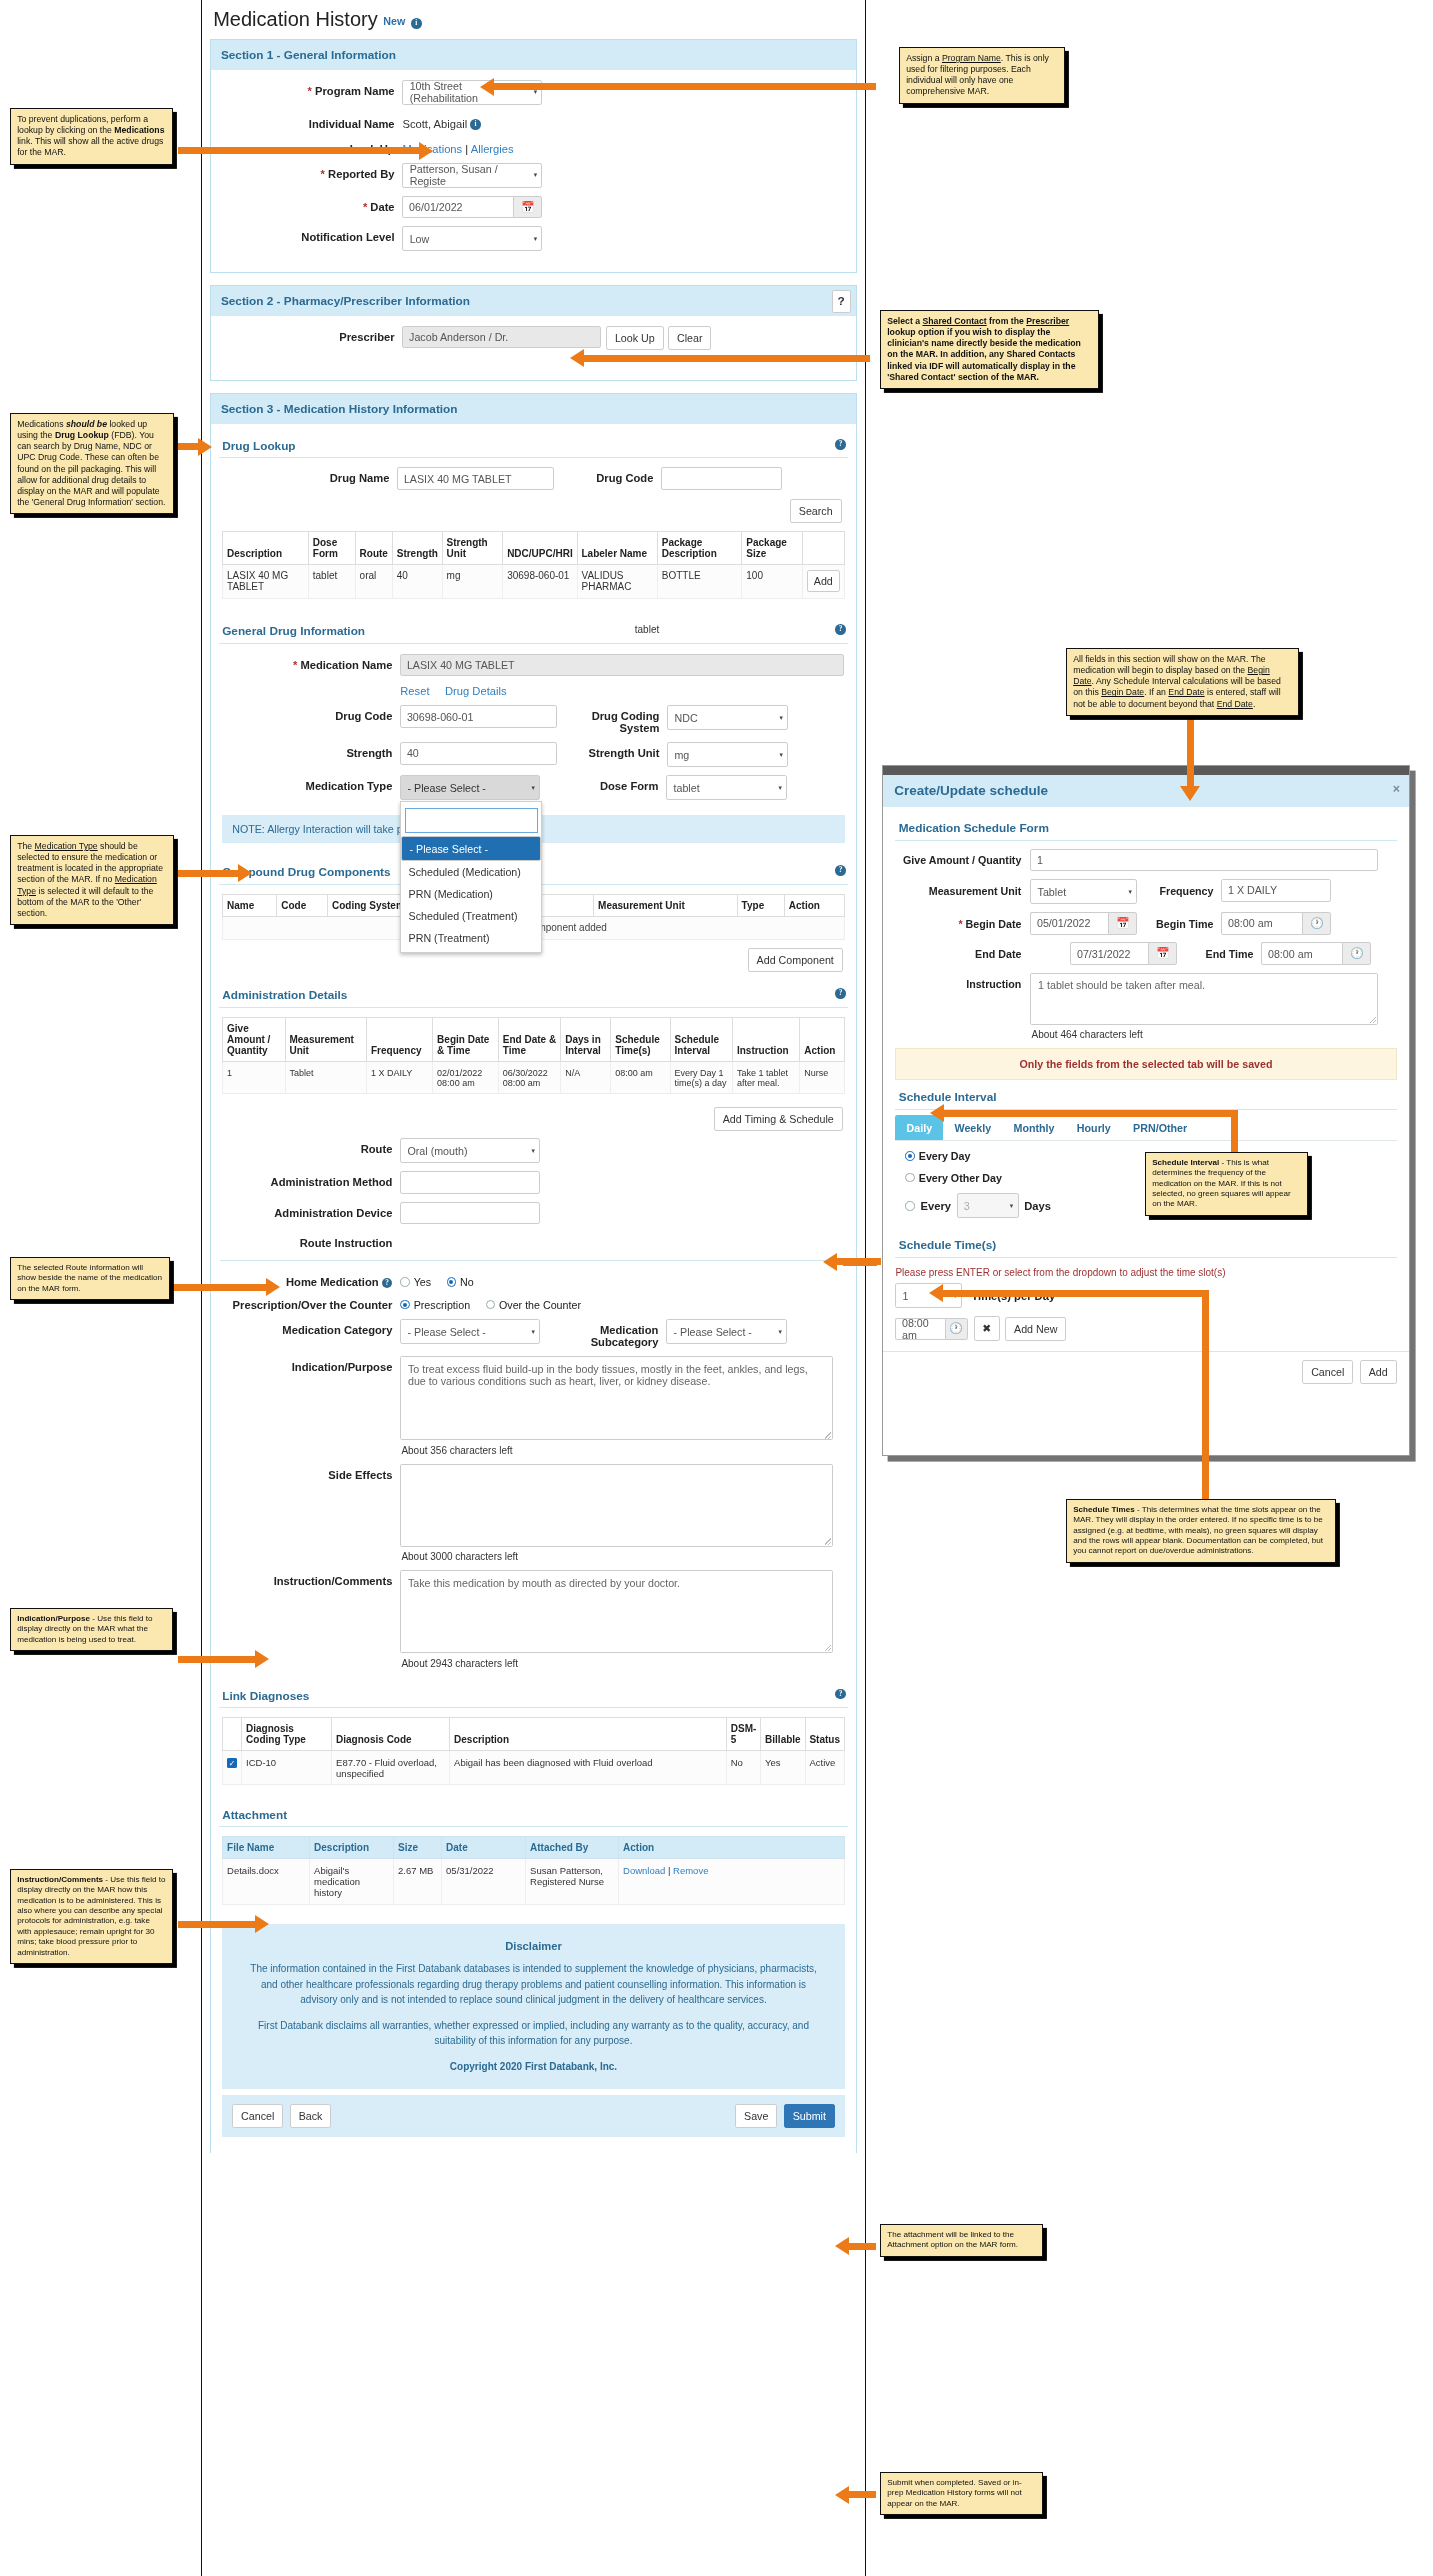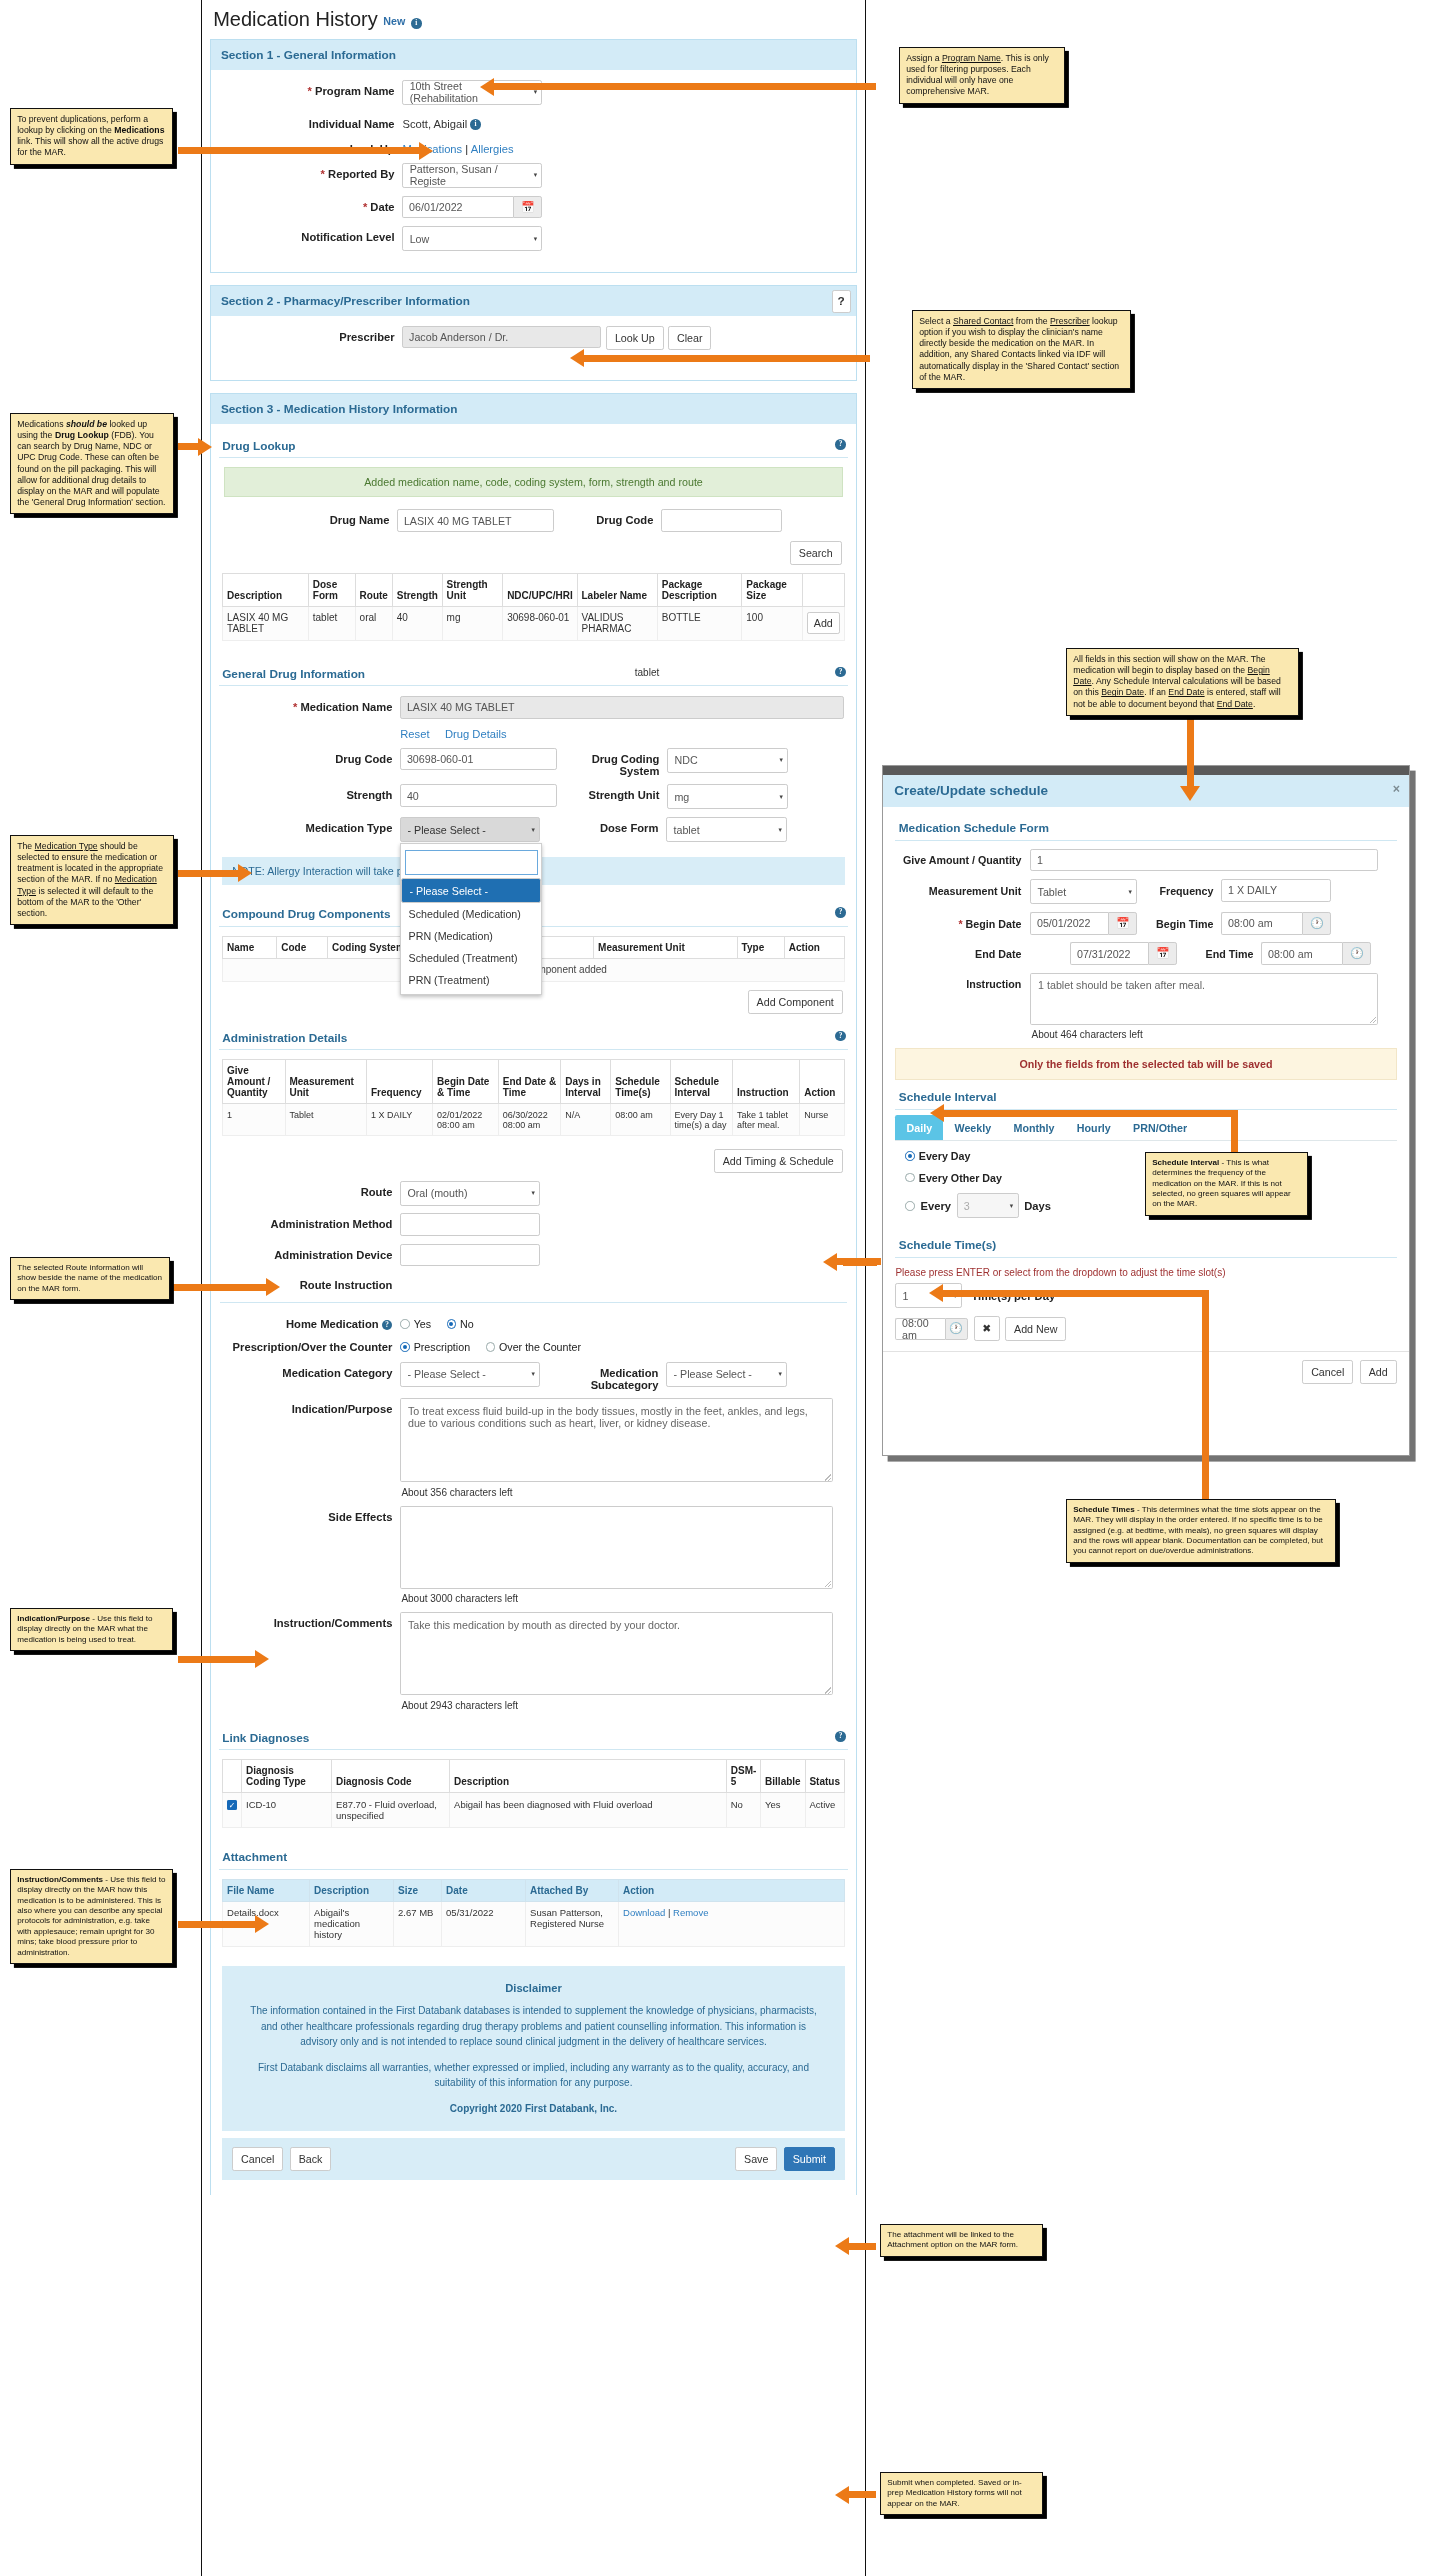--- a/index.html
+++ b/index.html
@@ -287,21 +287,20 @@
 
   <div class="section" style="margin-top:12.4px; border-bottom:none;">
     <div class="section-head">Section 3 - Medication History Information</div>
     <div class="section-body" style="padding:5.6px 3.4px 5.6px 3.4px;">
 
       <div class="subhead">
         <span>Drug Lookup</span>
         <span class="infodot">?</span>
       </div>
 
-      <div class="greenbox">Added medication name, code, coding system, form, strength and route</div>
 
       <div style="display:flex; padding:0 10px 5.6px 0;">
         <div style="width:183px; text-align:right; padding-right:7.9px; padding-top:5px; font-weight:bold;">Drug Name</div>
         <div class="inp w280">LASIX 40 MG TABLET</div>
         <div style="width:107px; text-align:right; padding-right:7.9px; padding-top:5px; font-weight:bold;">Drug Code</div>
         <div class="inp" style="width:121px;"></div>
       </div>
 
       <div style="text-align:right; padding:3.4px 11.2px 7.9px 0;">
         <span class="btn">Search</span>
@@ -852,21 +851,21 @@
 <div class="arrow" style="left:848px; top:2243px; width:28px; height:7.3px;"></div>
 <div class="ahead left" style="left:835px; top:2237px;"></div>
 
 <div class="arrow" style="left:848px; top:2491px; width:28px; height:7.3px;"></div>
 <div class="ahead left" style="left:835px; top:2486px;"></div>
 
 <div class="callout" style="left:899px; top:47px; width:166px;">Assign a <u>Program Name</u>. This is only used for filtering purposes. Each individual will only have one comprehensive MAR.</div>
 
 <div class="callout" style="left:10px; top:108px; width:163px;">To prevent duplications, perform a lookup by clicking on the <b>Medications</b> link. This will show all the active drugs for the MAR.</div>
 
-<div class="callout" style="left:912px; top:310px; width:219px;">Select a <u>Shared Contact</u> from the <u>Prescriber</u> lookup option if you wish to display the clinician's name directly beside the medication on the MAR. In addition, any Shared Contacts linked via IDF will automatically display in the 'Shared Contact' section of the MAR.</div>
+<div class="callout" style="left:880px; top:310px; width:219px;font-weight:bold;">Select a <u>Shared Contact</u> from the <u>Prescriber</u> lookup option if you wish to display the clinician's name directly beside the medication on the MAR. In addition, any Shared Contacts linked via IDF will automatically display in the 'Shared Contact' section of the MAR.</div>
 
 <div class="callout" style="left:10px; top:413px; width:164px;">Medications <i>should be</i> looked up using the <b>Drug Lookup</b> (FDB). You can search by Drug Name, NDC or UPC Drug Code. These can often be found on the pill packaging. This will allow for additional drug details to display on the MAR and will populate the 'General Drug Information' section.</div>
 
 <div class="callout" style="left:10px; top:835px; width:164px;">The <u>Medication Type</u> should be selected to ensure the medication or treatment is located in the appropriate section of the MAR. If no <u>Medication Type</u> is selected it will default to the bottom of the MAR to the 'Other' section.</div>
 
 <div class="callout" style="left:1066px; top:648px; width:233px;">All fields in this section will show on the MAR. The medication will begin to display based on the <u>Begin Date</u>. Any Schedule Interval calculations will be based on this <u>Begin Date</u>. If an <u>End Date</u> is entered, staff will not be able to document beyond that <u>End Date</u>.</div>
 
 <div class="callout small" style="left:10px; top:1257px; width:160px;">The selected Route information will show beside the name of the medication on the MAR form.</div>
 
 <div class="callout small" style="left:1145px; top:1152px; width:163px;"><b>Schedule Interval</b> - This is what determines the frequency of the medication on the MAR. If this is not selected, no green squares will appear on the MAR.</div>

